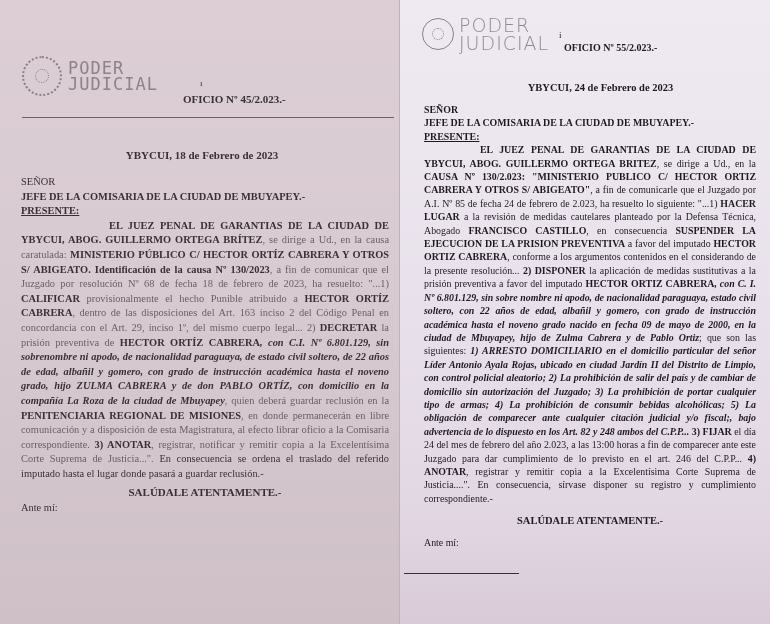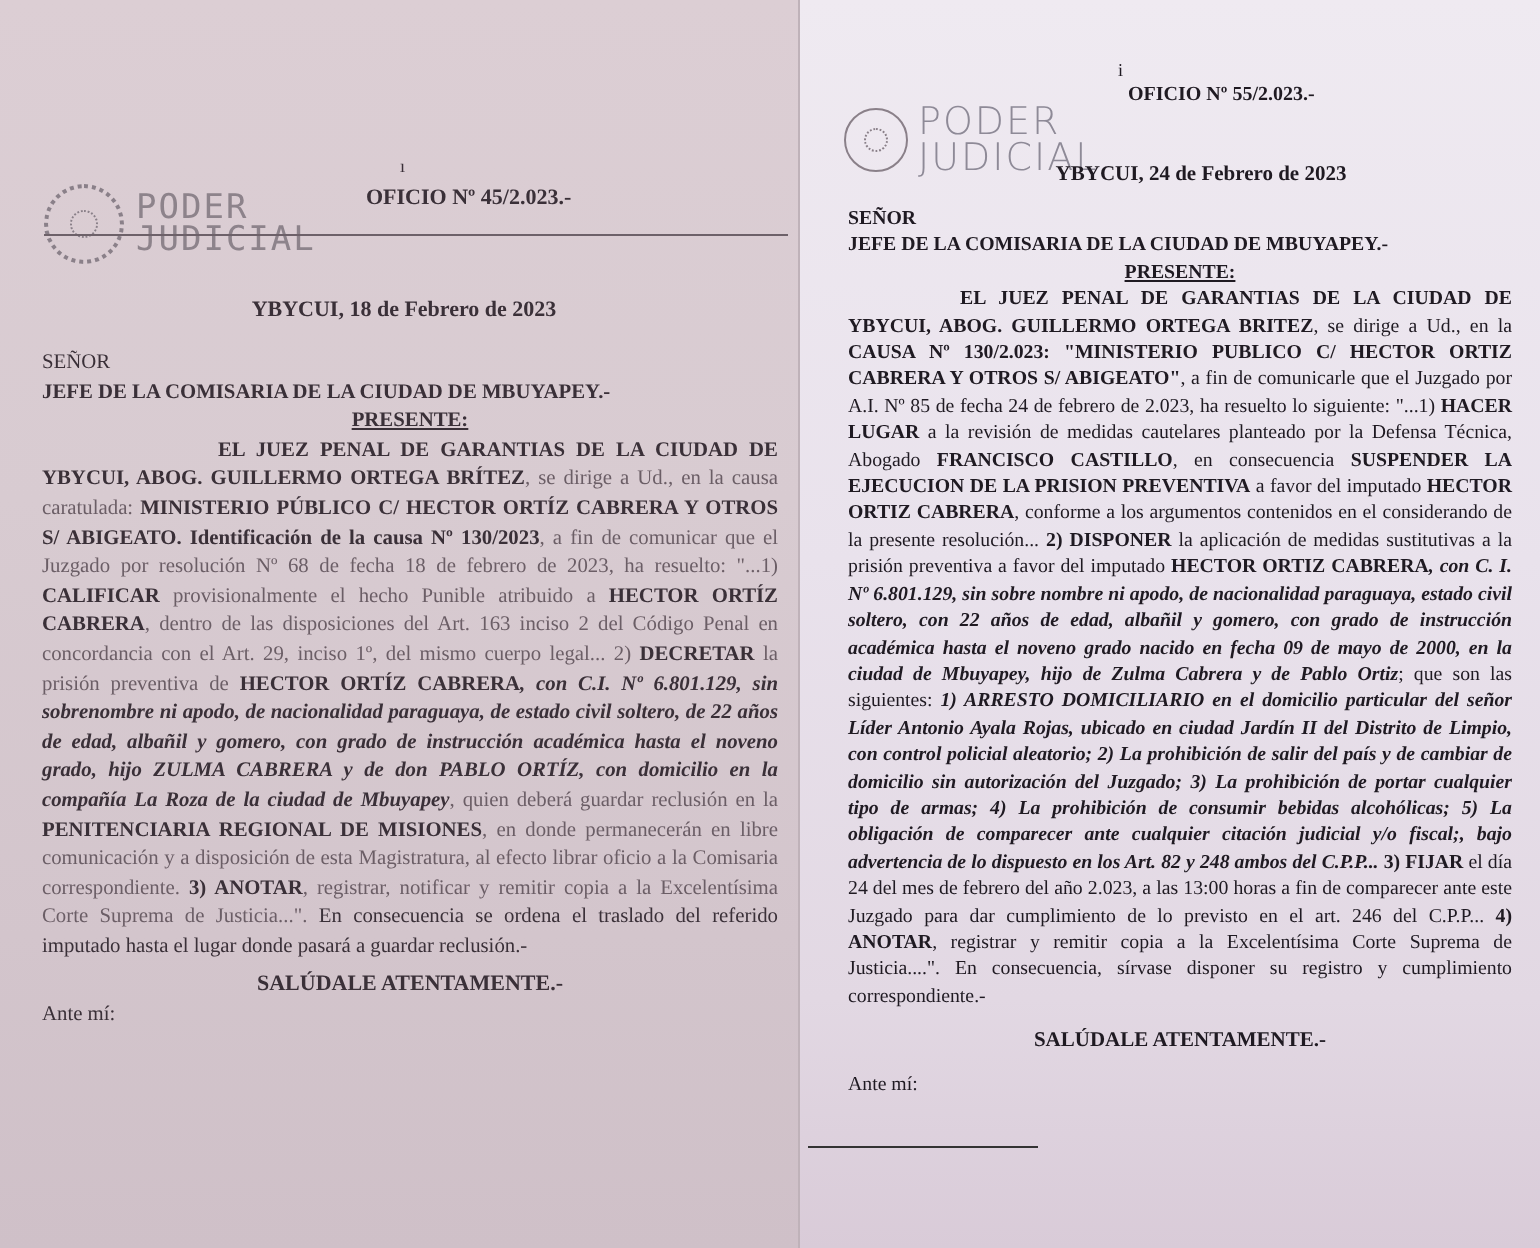--- a/index.html
+++ b/index.html
@@ -21,40 +21,40 @@
     }
     .page.right {
       left: 399px; width: 371px;
       background: linear-gradient(180deg, #efeaf1 0%, #e9e2ec 45%, #e2d8e3 80%, #d9cbd8 100%);
       border-left: 1px solid #bfb2b9;
       color: #1f1a22;
     }
     .abs { position: absolute; }
 
     
-    .logo { position: absolute; display: flex; align-items: center; margin-top: 36px; }
+    .logo { position: absolute; display: flex; align-items: center; }
     .seal {
       border-radius: 50%; border: 2px dotted #8a8089; position: relative; box-sizing: border-box;
     }
     .seal::after {
       content: ""; position: absolute; left: 30%; top: 30%; width: 40%; height: 40%;
       border-radius: 50%; border: 1px dotted #8a8089; box-sizing: border-box;
     }
     .logo-text { line-height: 0.95; letter-spacing: 1px; }
     .left .logo-text { color: #8d838b; font-family: "DejaVu Sans Mono", monospace; font-size: 17px; }
     .right .logo-text { color: #8e8a97; font-family: "DejaVu Sans", sans-serif; font-size: 19px; font-weight: 300; }
 
     .oficio { font-weight: bold; font-size: 11px; text-align: center; }
     .tick { font-size: 9px; }
     .hr { position: absolute; height: 1px; background: #6d6169; }
 
     .date { font-weight: bold; font-size: 11px; text-align: center; }
     .block { font-size: 10.4px; line-height: 14.6px; }
     .b { font-weight: bold; }
-    .u { text-decoration: underline; text-align: center; }
+    .u { text-decoration: underline; }
     .bi { font-weight: bold; font-style: italic; }
     .just { text-align: justify; }
     .indent { text-indent: 88px; }
     .saludo { font-weight: bold; text-align: center; font-size: 11px; }
     .sigline { position: absolute; height: 1px; background: #333; }
     .left .faint { color: #6b5e66; }
   </style>
 </head>
 <body>
 

